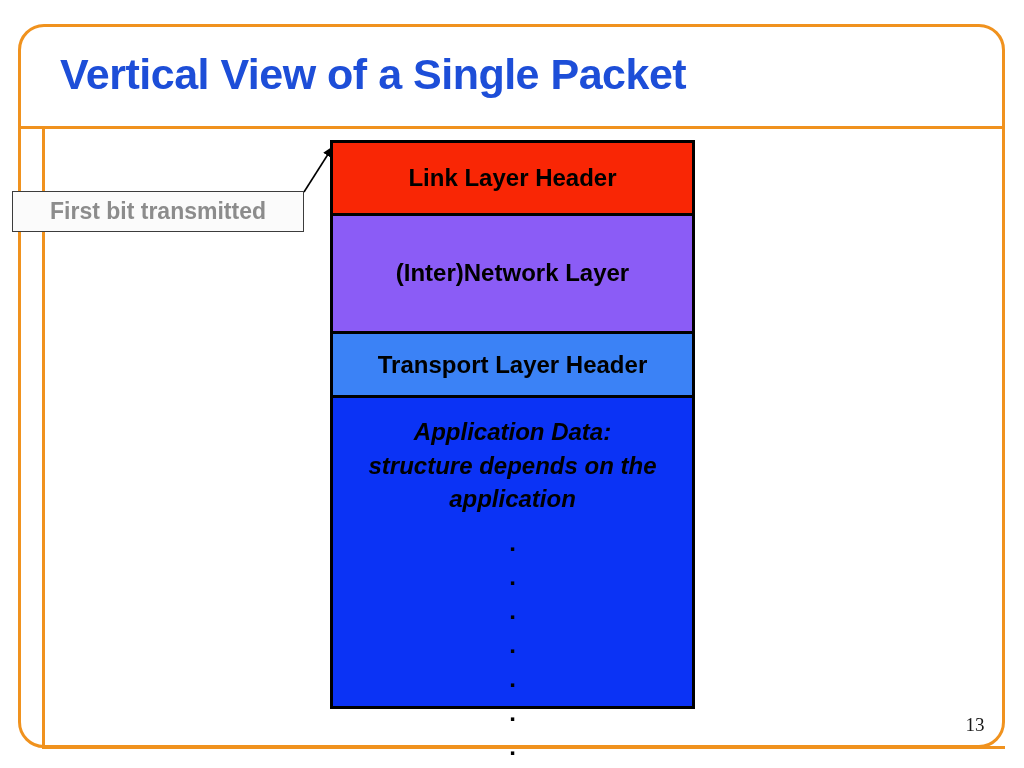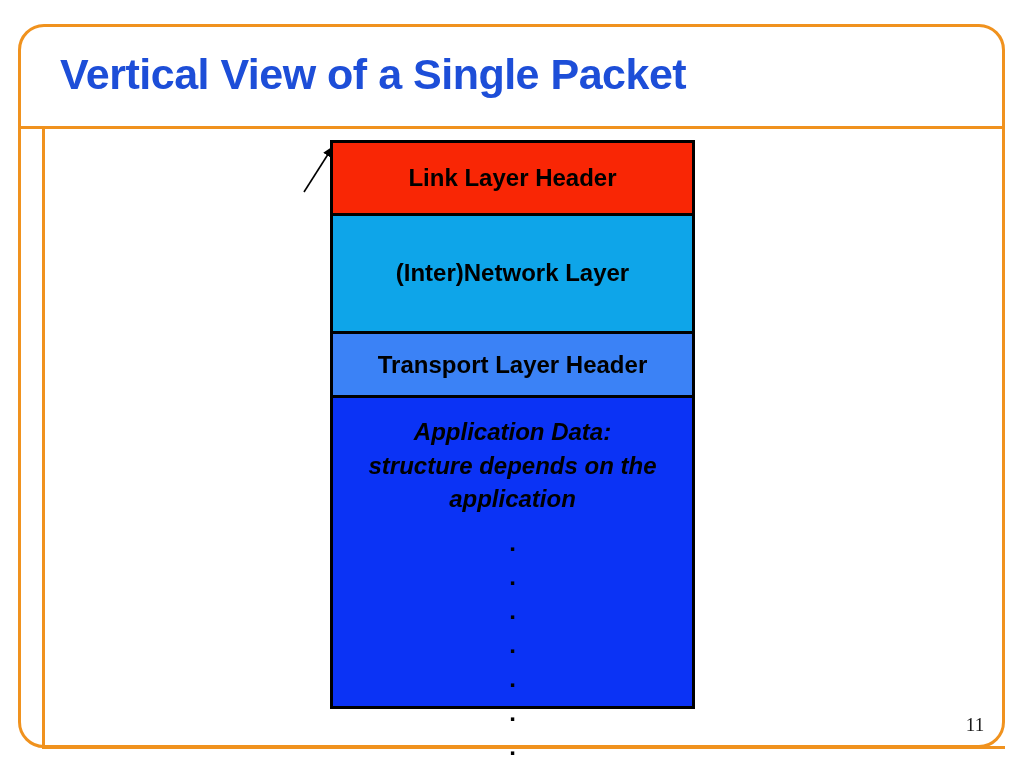--- a/index.html
+++ b/index.html
@@ -118,21 +118,21 @@
   .layer:last-child { border-bottom-width: 3px; }
 
   .layer-link {
     height: 73px;
     background: #F92605;
     font-size: 24px;
     font-weight: bold;
   }
   .layer-network {
     height: 118px;
-    background: #0ea5e9;
+    background: #8b5cf6;
     font-size: 24px;
     font-weight: bold;
     line-height: 1.35;
   }
   .layer-transport {
     height: 64px;
     background: #3b82f6;
     font-size: 24px;
     font-weight: bold;
   }
@@ -189,20 +189,23 @@
 
   <svg class="leader-svg" viewBox="0 0 70 60" width="70" height="60">
     <defs>
       <marker id="arrowhead" markerWidth="7" markerHeight="7" refX="5.5" refY="3" orient="auto">
         <polygon points="0 0, 7 3, 0 6" fill="#000000"></polygon>
       </marker>
     </defs>
     <line x1="24" y1="54" x2="52" y2="10" stroke="#000000" stroke-width="1.6" marker-end="url(#arrowhead)"></line>
   </svg>
 
+  <div class="callout-box">
+    <span class="callout-label">First bit transmitted</span>
+  </div>
 
   <div class="packet-stack">
 
     <div class="layer layer-link">
       <span>Link Layer Header</span>
     </div>
 
     <div class="layer layer-network">
       <span>
         <span>(Inter)Network Layer</span><br>
@@ -225,15 +228,15 @@
           <div class="app-dot">.</div>
           <div class="app-dot">.</div>
           <div class="app-dot">.</div>
           <div class="app-dot">.</div>
           <div class="app-dot">.</div>
         </div>
     </div>
 
   </div>
 
-  <div class="page-number">11</div>
+  <div class="page-number">13</div>
 
 </div>
 
 </body></html>

